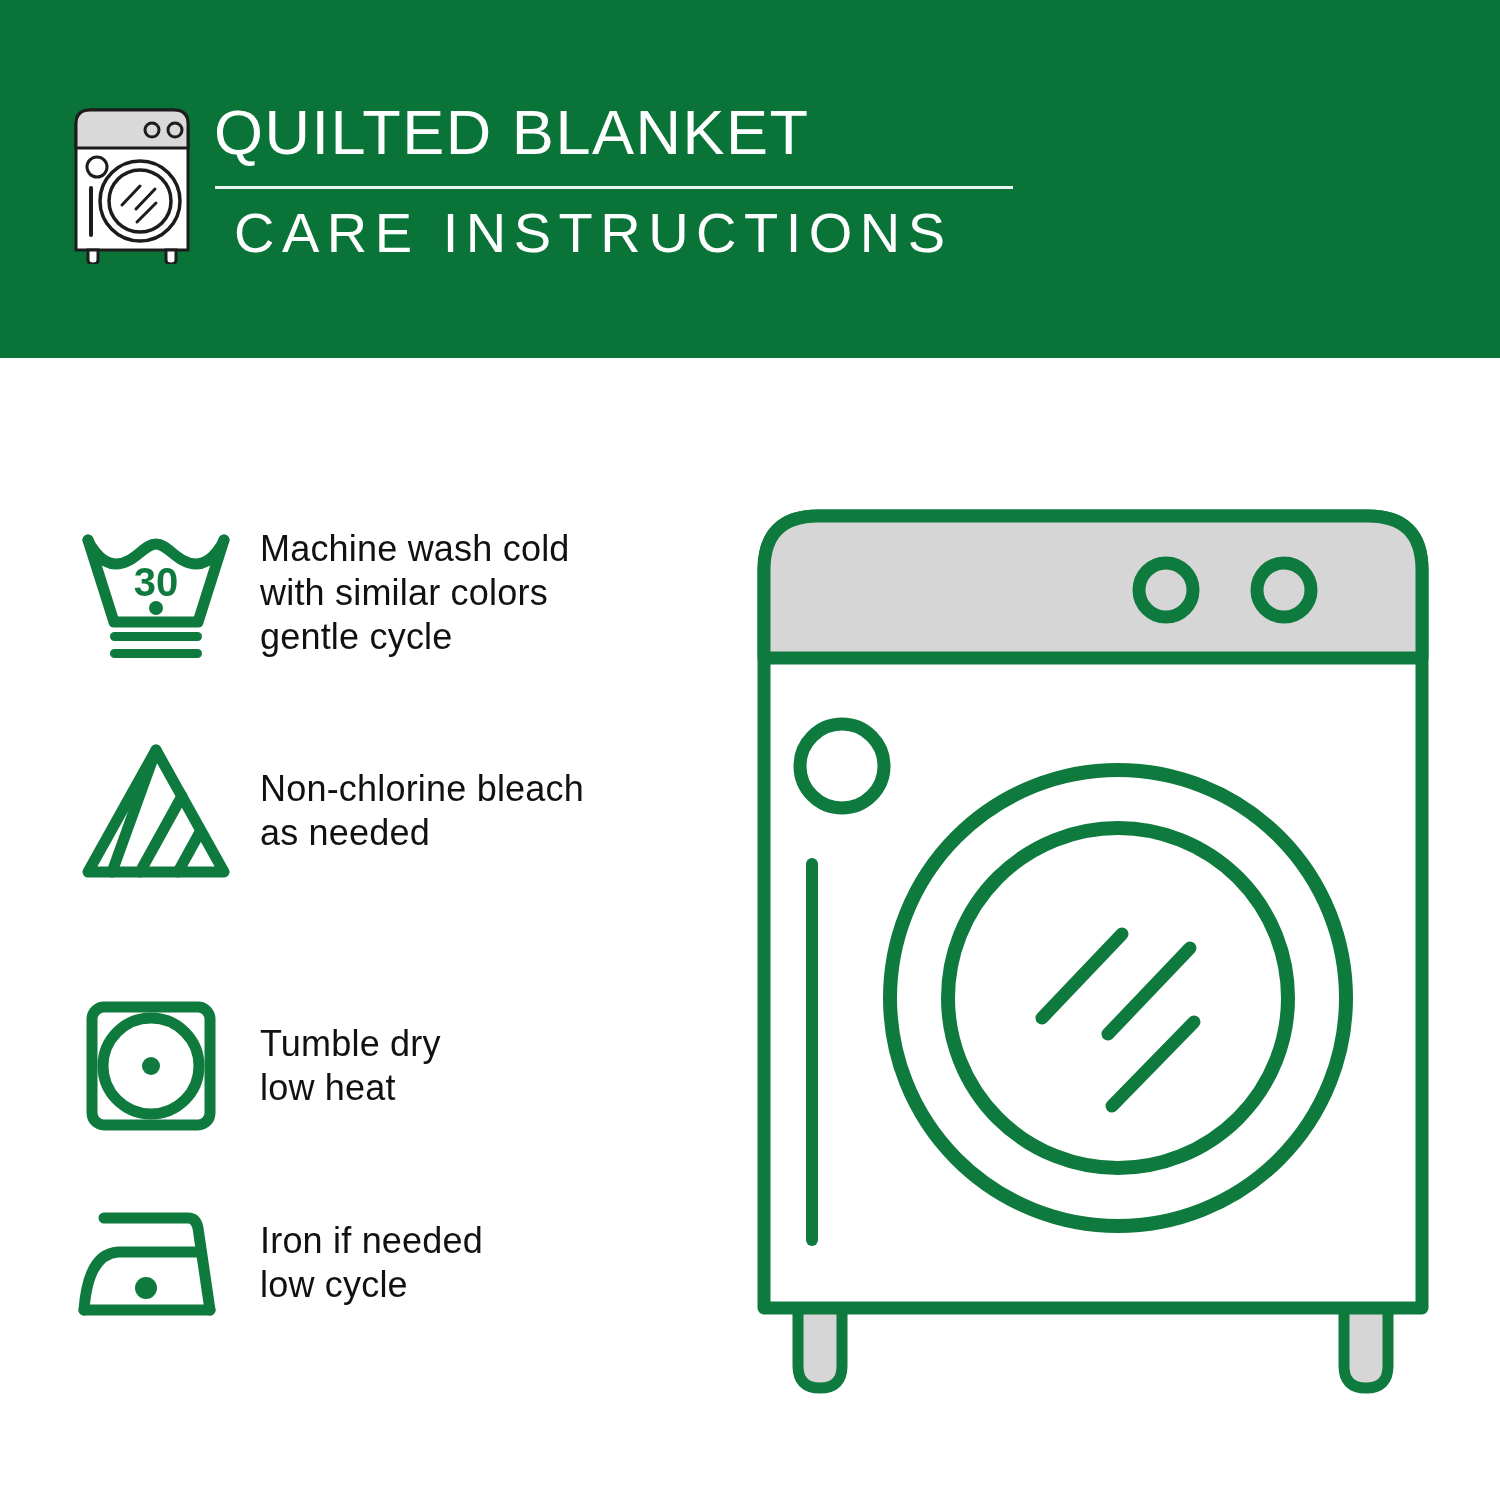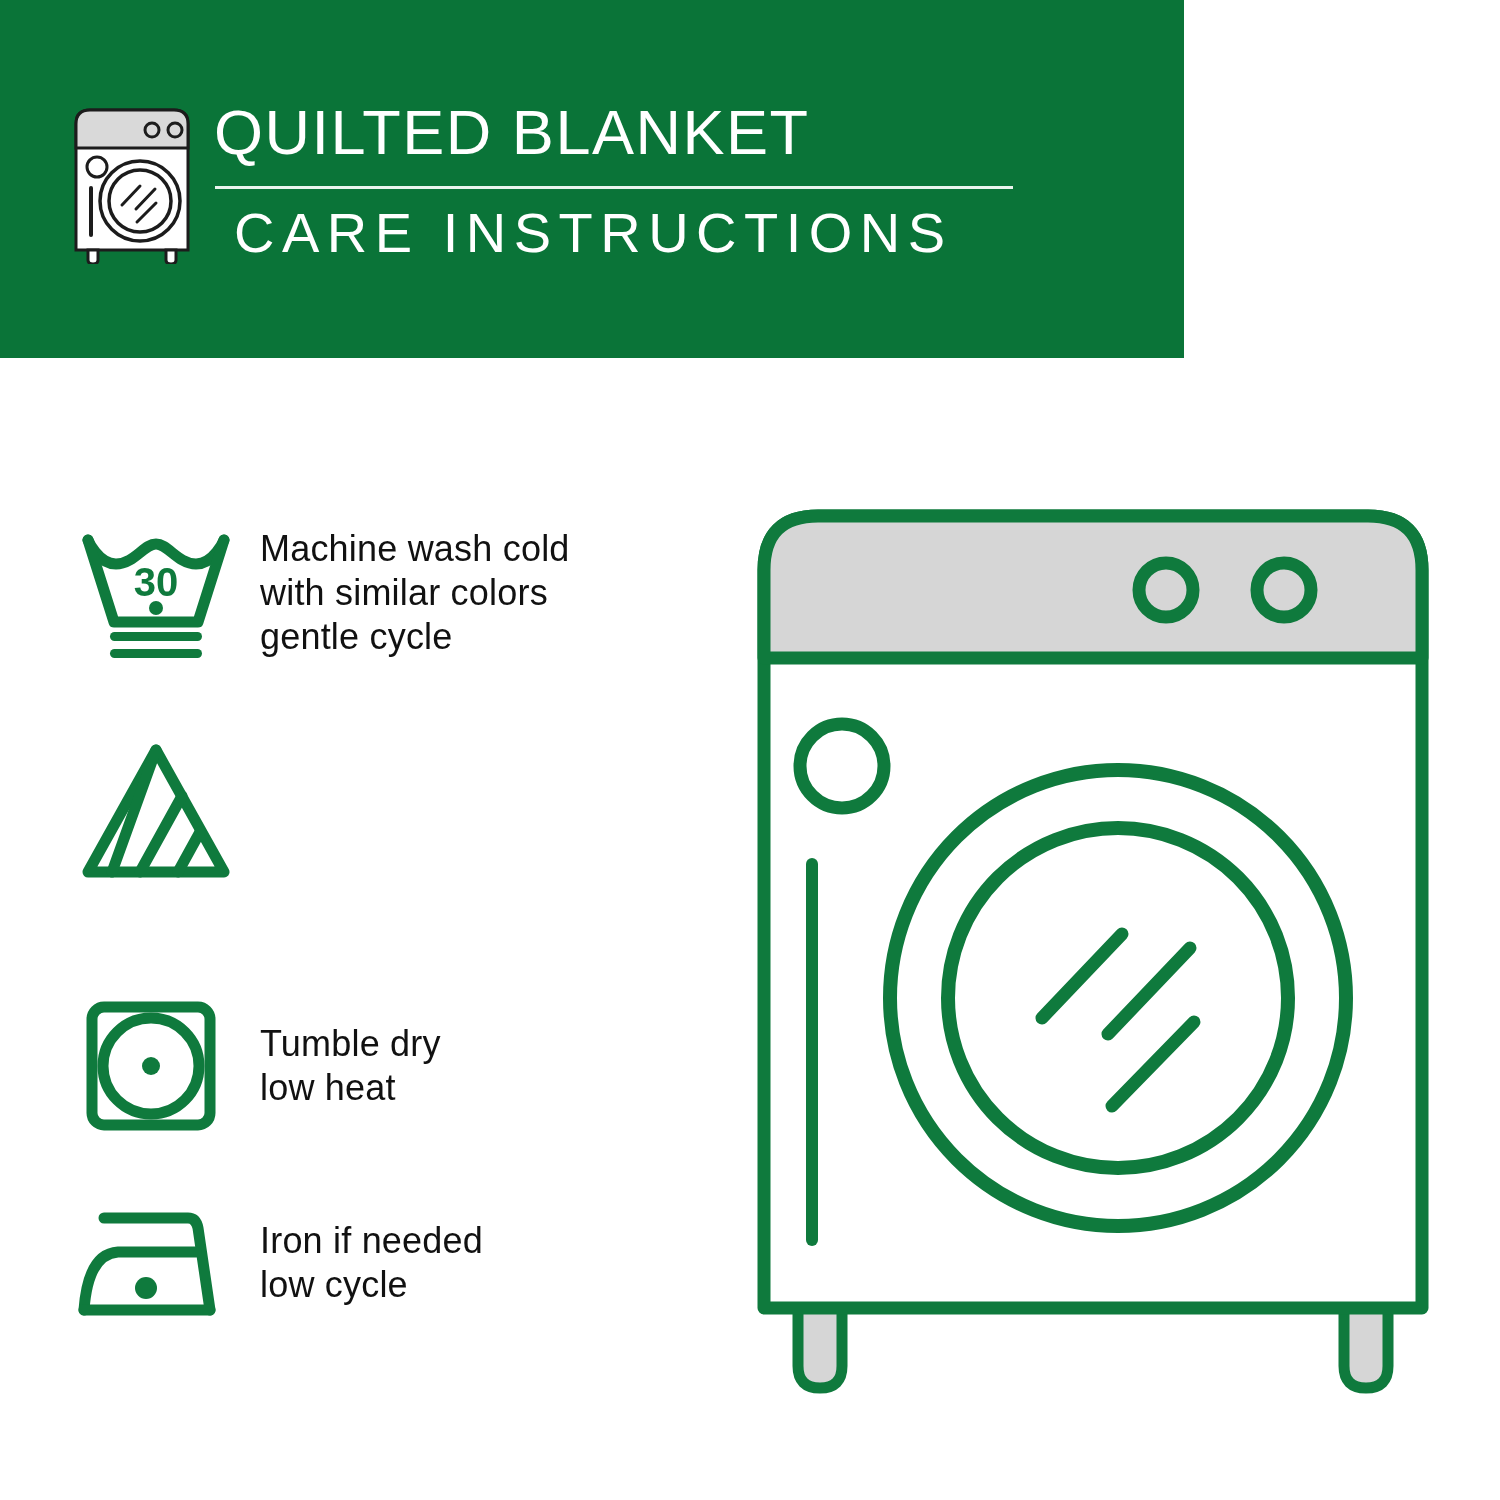--- a/index.html
+++ b/index.html
@@ -16,21 +16,21 @@
     height: 1500px;
     background: #ffffff;
     overflow: hidden;
   }
 
   
   #header-band {
     position: absolute;
     left: 0;
     top: 0;
-    width: 1184px;
+    width: 1500px;
     height: 358px;
     background: #0a7438;
   }
   #header-logo {
     position: absolute;
     left: 62px;
     top: 104px;
     width: 140px;
     height: 160px;
   }
@@ -183,20 +183,22 @@
       <div class="care-icon">
         <svg width="168" height="150" viewBox="0 0 168 150" xmlns="http://www.w3.org/2000/svg">
           <g fill="none" stroke="#0f7a3d" stroke-width="11" stroke-linecap="round" stroke-linejoin="round">
             <path d="M84 14 L152 136 L16 136 Z"></path>
             <path d="M84 14 L40 136"></path>
             <path d="M110 60 L68 136"></path>
             <path d="M128 96 L106 136"></path>
           </g>
         </svg>
       </div>
+      <div class="care-text">Non-chlorine bleach
+as needed</div>
     </div>
 
     <div class="care-row" id="row-dry">
       <div class="care-icon">
         <svg width="168" height="150" viewBox="0 0 168 150" xmlns="http://www.w3.org/2000/svg">
           <rect x="20" y="16" width="118" height="118" rx="12" fill="none" stroke="#0f7a3d" stroke-width="11"></rect>
           <circle cx="79" cy="75" r="48" fill="none" stroke="#0f7a3d" stroke-width="11"></circle>
           <circle cx="79" cy="75" r="9" fill="#0f7a3d"></circle>
         </svg>
       </div>

